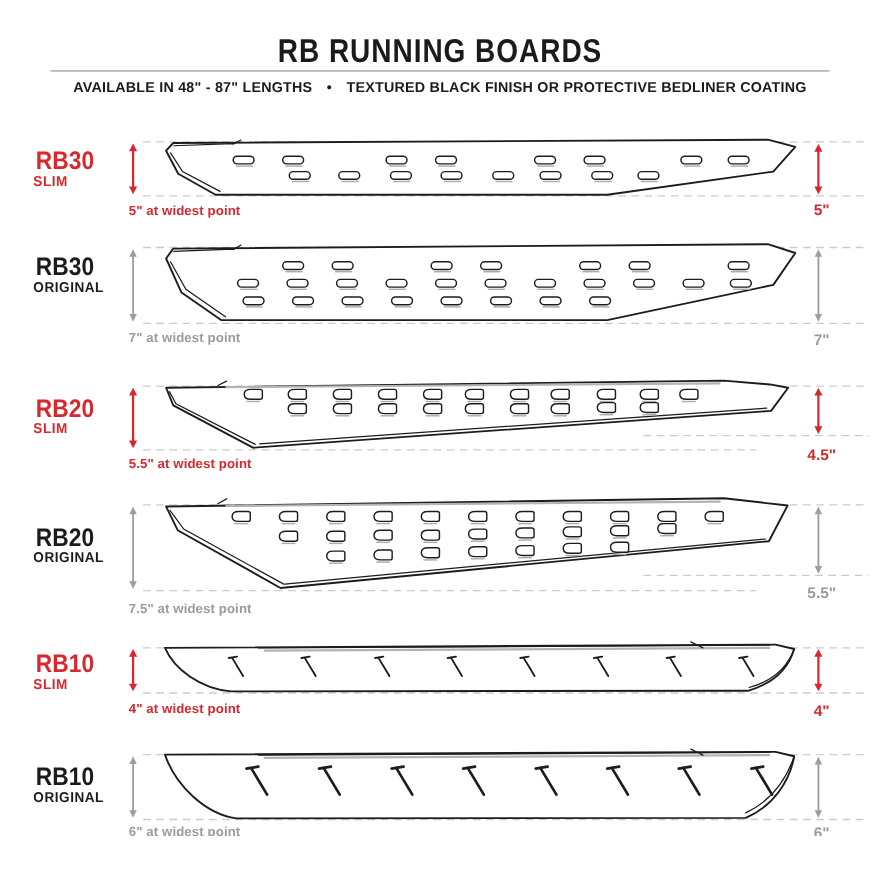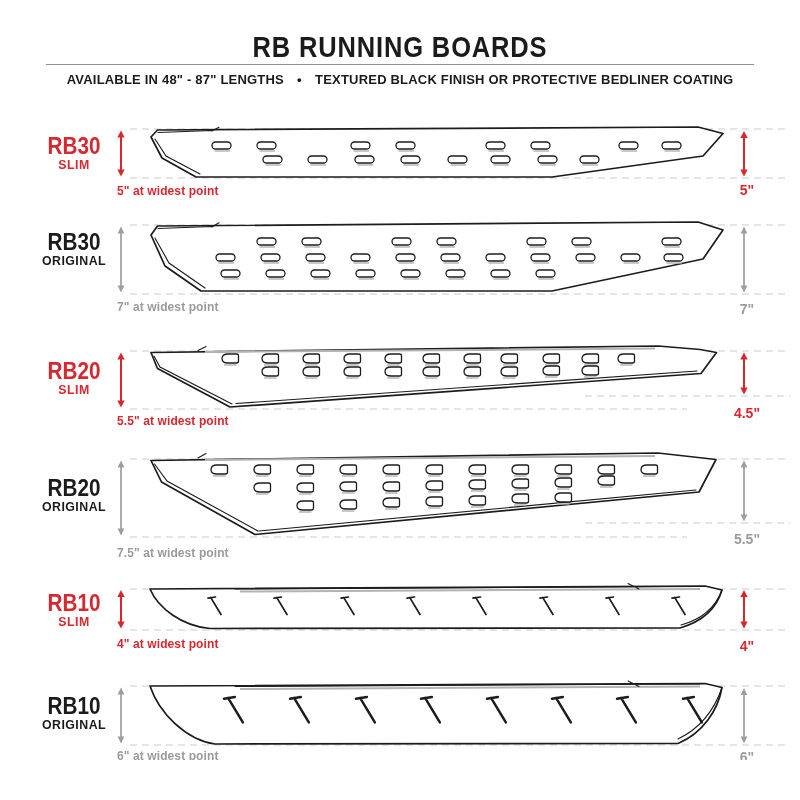--- a/index.html
+++ b/index.html
@@ -5,21 +5,21 @@
   html,body{margin:0;padding:0;background:#fff;}
   .page{position:relative;width:800px;height:760px;background:#fff;overflow:hidden;
         font-family:"Liberation Sans", sans-serif;}
   .title{position:absolute;top:30px;left:0;width:800px;text-align:center;
          font-size:30px;font-weight:bold;color:#1b1b1b;letter-spacing:1px;
          transform:scaleX(0.85);transform-origin:50% 50%;white-space:nowrap;}
   .rule{position:absolute;top:64px;left:46px;width:708px;height:1px;background:#8f8f8f;}
   .subtitle{position:absolute;top:72px;left:0;width:800px;text-align:center;
             font-size:13px;font-weight:bold;color:#1b1b1b;letter-spacing:0.2px;white-space:nowrap;}
   .art{position:absolute;left:0;top:0;}
-  .model-label{position:absolute;left:28px;width:92px;text-align:center;}
+  .model-label{position:absolute;left:28px;width:92px;text-align:left;}
   .model-label .model{font-size:23px;font-weight:bold;line-height:22px;
        transform:scaleX(0.9);transform-origin:50% 50%;letter-spacing:0px;}
   .model-label .variant{font-size:13px;font-weight:bold;line-height:15px;letter-spacing:0.5px;
        transform:scaleX(0.95);transform-origin:50% 50%;}
   .caption{position:absolute;left:117px;font-size:12px;font-weight:bold;letter-spacing:0.1px;white-space:nowrap;}
   .measure{position:absolute;left:722px;width:50px;text-align:center;font-size:14px;font-weight:bold;}
   .c-red{color:#D7282F;}
   .c-gray{color:#9B9B9B;}
   .c-dark{color:#1B1B1B;}
   

